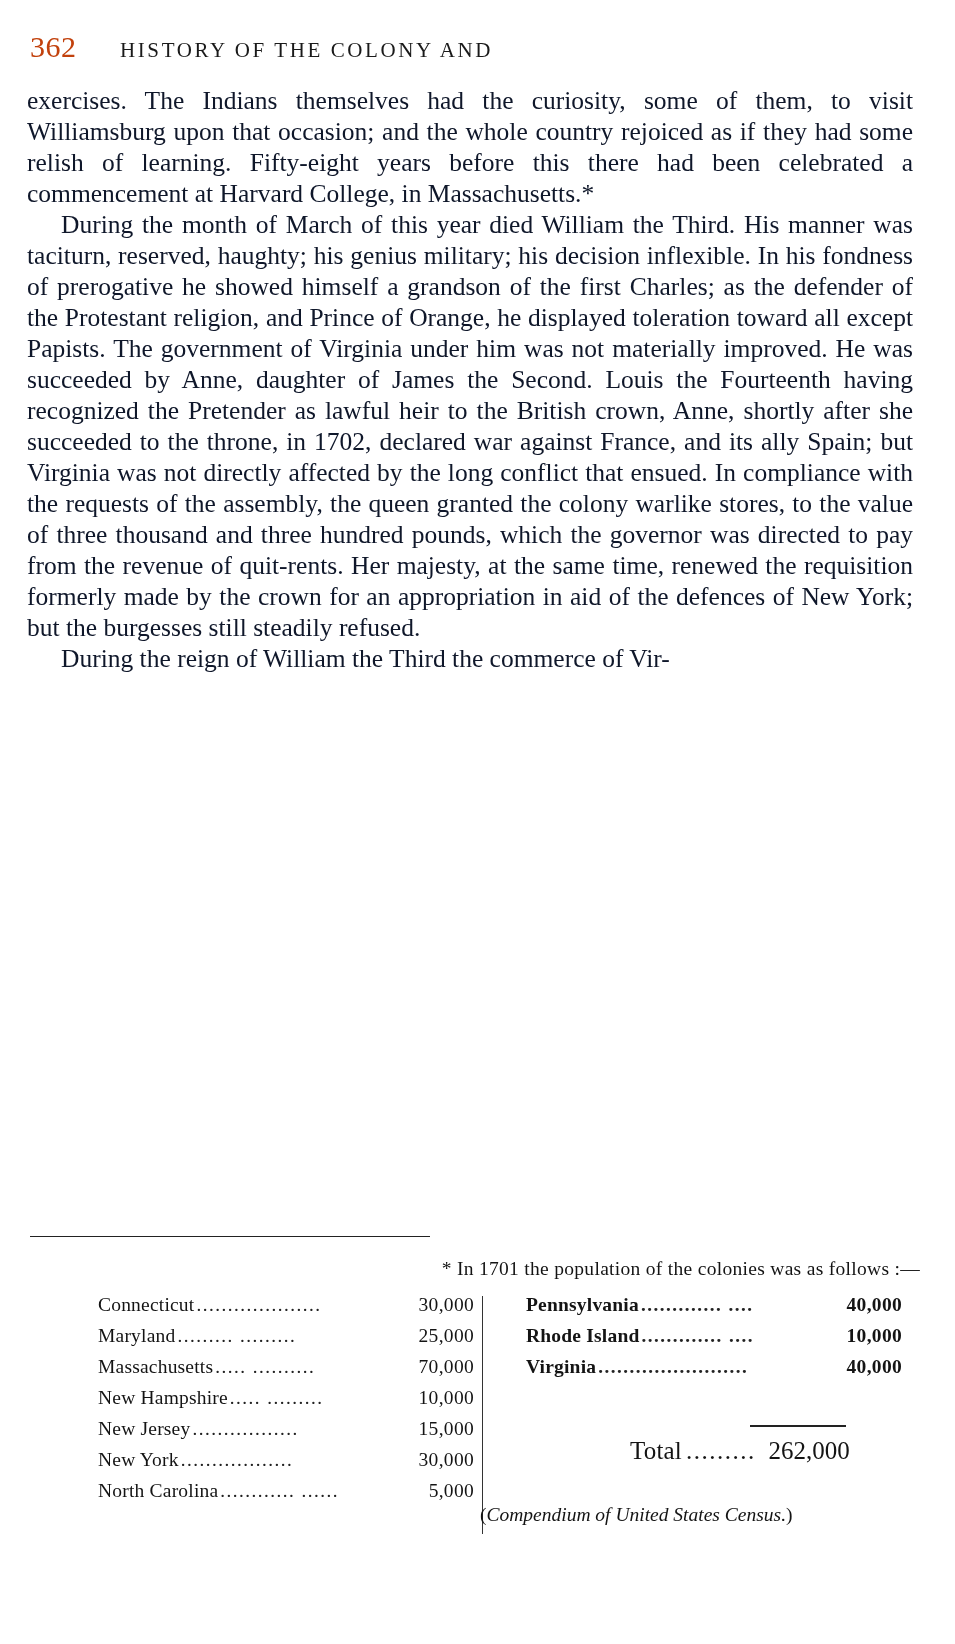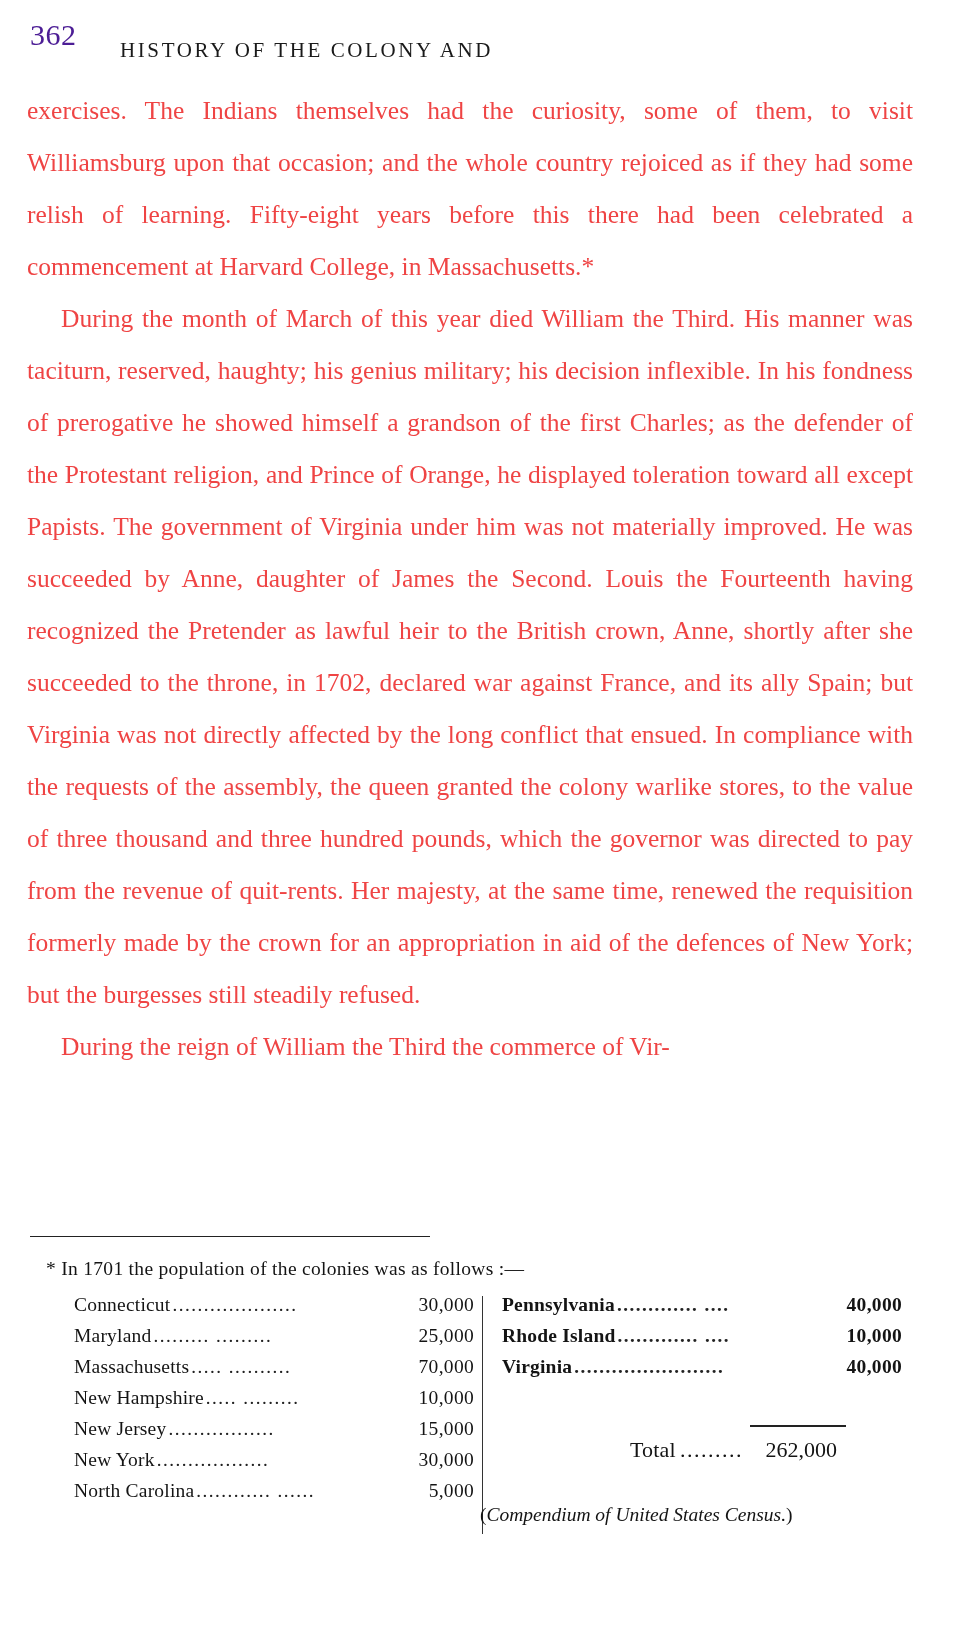--- a/index.html
+++ b/index.html
@@ -25,47 +25,47 @@
   .header {
     position: absolute;
     top: 18px;
     left: 0;
     width: 955px;
     height: 42px;
   }
   .folio {
     position: absolute;
     left: 30px;
-    top: 0;
+    top: 12px;
     font-size: 30px;
     letter-spacing: 0.5px;
-    color: #4c1d95;
+    color: #c2410c;
   }
   .running-head {
     position: absolute;
     left: 120px;
     top: 20px;
     width: 720px;
     text-align: left;
     font-size: 21px;
     letter-spacing: 2.6px;
     color: #1a1a1a;
     font-variant: small-caps;
     text-transform: uppercase;
   }
   .body-text {
     position: absolute;
     top: 85px;
     left: 27px;
     width: 886px;
     font-size: 25.5px;
-    line-height: 52px;
+    line-height: 31px;
     text-align: justify;
     text-justify: inter-word;
-    color: #ef4444;
+    color: #0f172a;
     -webkit-hyphens: none;
     hyphens: none;
   }
   .body-text p {
     margin: 0;
     text-indent: 34px;
   }
   .body-text p.noindent {
     text-indent: 0;
   }
@@ -83,20 +83,21 @@
     left: 30px;
     width: 890px;
     font-size: 19.5px;
     color: #141414;
   }
   .footnote-lead {
     font-size: 19.5px;
     letter-spacing: 0.3px;
     margin-left: 16px;
     white-space: nowrap;
+    text-align: right;
   }
   .census {
     position: relative;
     margin-top: 14px;
     width: 890px;
     height: 255px;
   }
   .col-left {
     position: absolute;
     left: 44px;
@@ -117,20 +118,21 @@
     width: 0;
     height: 238px;
     border-left: 1.5px solid #333;
   }
   .row {
     display: flex;
     align-items: baseline;
     height: 31px;
     font-size: 19.5px;
     white-space: nowrap;
+    margin-left: 24px;
   }
   .row .name {
     letter-spacing: 0.2px;
   }
   .row .leader {
     flex: 1 1 auto;
     overflow: hidden;
     white-space: nowrap;
     letter-spacing: 1.5px;
     margin: 0 4px 0 2px;
@@ -147,21 +149,21 @@
     left: 720px;
     top: 131px;
     width: 96px;
     border-top: 2px solid #222;
     height: 0;
   }
   .total-row {
     position: absolute;
     left: 600px;
     top: 143px;
-    font-size: 22px;
+    font-size: 25px;
     display: flex;
     align-items: baseline;
     white-space: nowrap;
     font-family: Liberation Serif, serif;
   }
   .total-row .t-label { letter-spacing: 0.2px; }
   .total-row .t-leader {
     letter-spacing: 1.5px;
     margin: 0 4px;
   }

